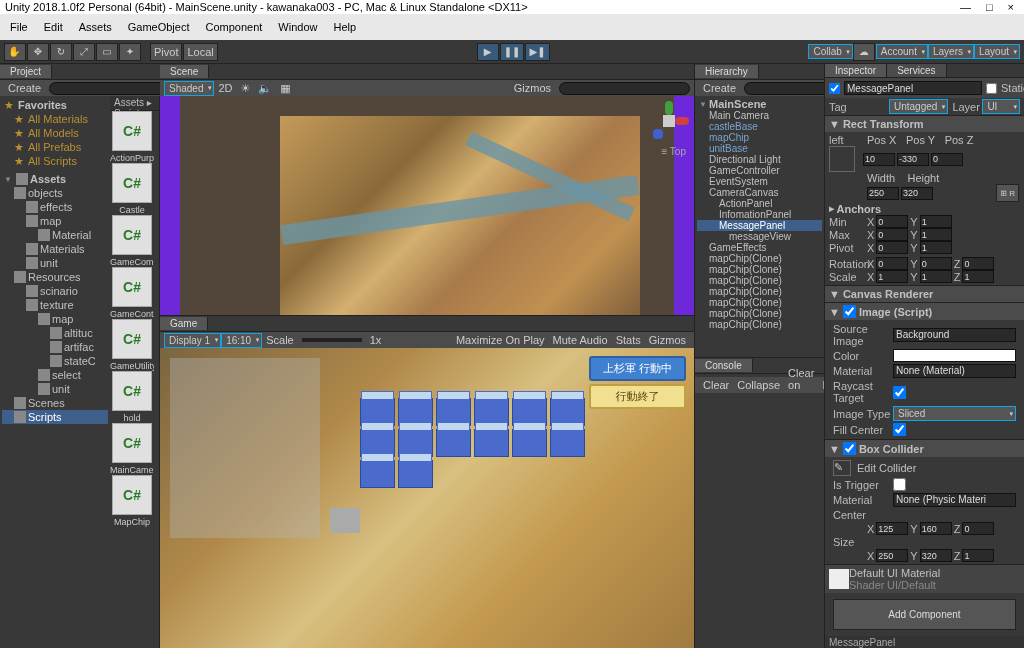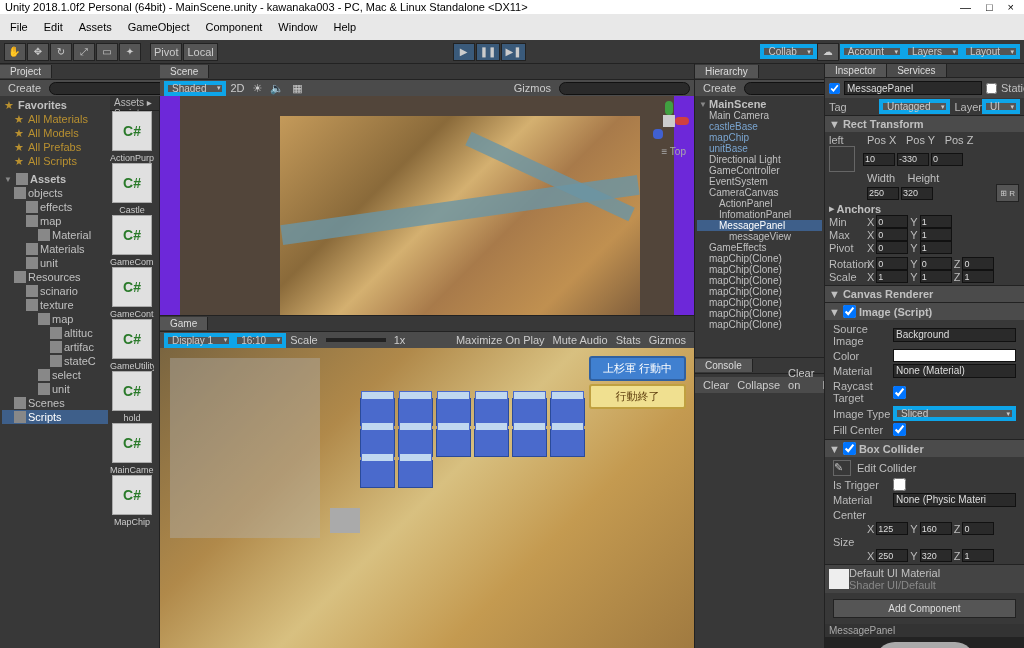--- a/index.html
+++ b/index.html
@@ -68,26 +68,26 @@
 .insp-row { display: flex; padding: 1px 4px; font-size: 10px; align-items: center; }
 .insp-label { width: 60px; color: #bbb; }
 .insp-field { flex: 1; background: #2a2a2a; border: 1px solid #111; color: #ddd; padding: 0 2px; height: 14px; font-size: 10px; }
 .comp { border-top: 1px solid #222; }
 .comp-header { background: #4b4b4b; padding: 2px 4px; font-size: 10px; font-weight: bold; display: flex; align-items: center; gap: 3px; }
 .comp-body { padding: 2px 4px; }
 .xyz-row { display: flex; gap: 2px; align-items: center; font-size: 10px; }
 .xyz-row .lbl { width: 36px; color: #bbb; }
 .xyz-row .ax { color: #bbb; }
 .xyz-row input { width: 32px; background: #2a2a2a; border: 1px solid #111; color: #ddd; height: 13px; font-size: 9px; padding: 0 1px; }
-.addcomp { margin: 6px 8px; padding: 3px; background: #555; border: 1px solid #222; text-align: center; color: #ddd; font-size: 10px; }
+.addcomp { margin: 6px 8px; padding: 9px; background: #555; border: 1px solid #222; text-align: center; color: #ddd; font-size: 10px; }
 .preview { height: 130px; background: #232323; margin-top: auto; position: relative; }
 .preview-header { background: #333; padding: 1px 4px; font-size: 10px; color: #aaa; }
 .preview-img { width: 100px; height: 100px; margin: 5px auto; background: #aaa; border-radius: 20px; position: relative; }
 .search { background: #2a2a2a; border: 1px solid #111; border-radius: 7px; padding: 0 6px; height: 13px; color: #888; font-size: 9px; flex: 1; margin-left: 4px; }
-.dd { background: #555; border: 4px solid #0ea5e9; padding: 0 16px 0 4px; height: 15px; font-size: 10px; color: #ccc; position: relative; display: inline-flex; align-items: center; }
+.dd { background: #555; border: 1px solid #0ea5e9; padding: 0 10px 0 4px; height: 15px; font-size: 10px; color: #ccc; position: relative; display: inline-flex; align-items: center; }
 .dd::after { content: '▾'; position: absolute; right: 2px; font-size: 7px; }
 .hier-item { padding: 0 2px; font-size: 10px; color: #c0c0c0; display: flex; align-items: center; white-space: nowrap; }
 .hier-item.sel { background: #3e5f8a; color: #fff; }
 .hier-item.blue { color: #7aa5d0; }
 .hi1 { padding-left: 12px; } .hi2 { padding-left: 22px; } .hi3 { padding-left: 32px; }
 .thumb-strip { width: 50px; background: #383838; border-right: 1px solid #222; overflow: hidden; }
 .left-split { display: flex; flex: 1; overflow: hidden; }
 </style>
 </head>
 <body>

